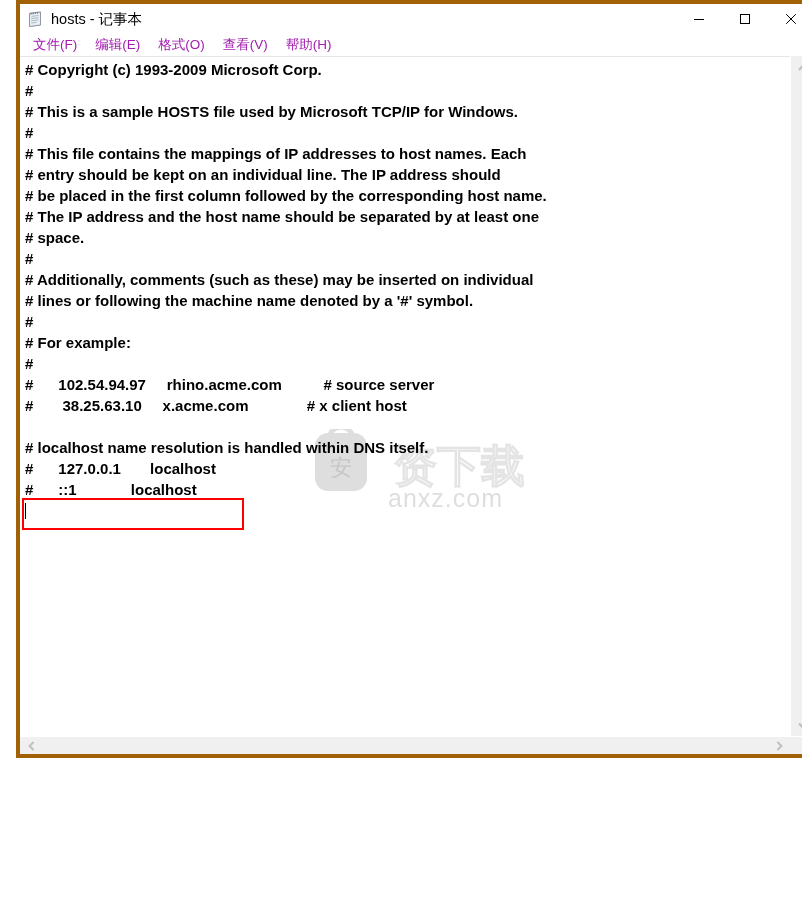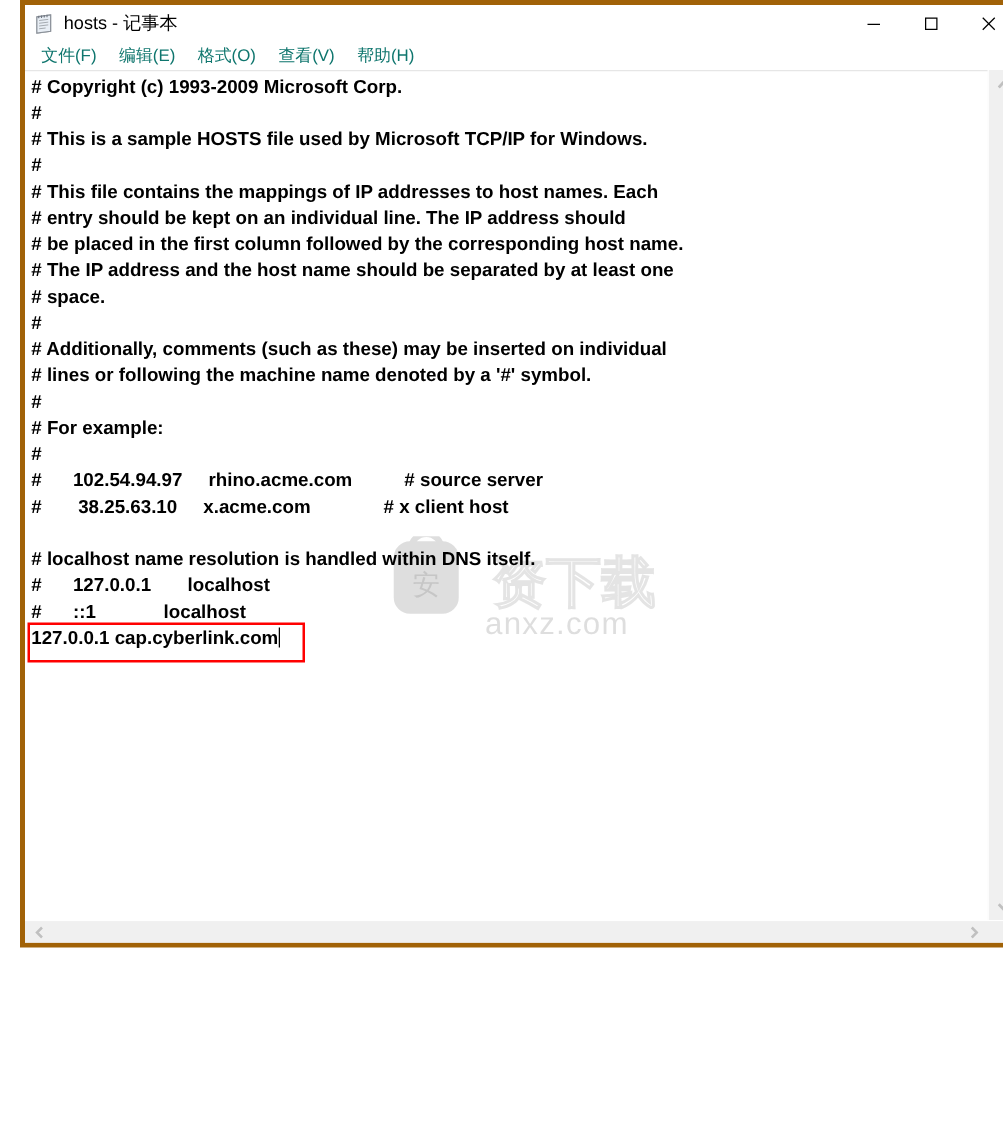--- a/index.html
+++ b/index.html
@@ -70,21 +70,21 @@
     height: 22px;
     flex: 0 0 22px;
     background: #ffffff;
     display: flex;
     align-items: center;
     padding-left: 4px;
     box-sizing: border-box;
   }
   .menu-item {
     font-size: 13.5px;
-    color: #0f766e;
+    color: #a21caf;
     padding: 0 9px;
     line-height: 22px;
     white-space: nowrap;
   }
 
   
   #content-area {
     flex: 1 1 auto;
     display: flex;
     flex-direction: row;
@@ -290,21 +290,21 @@
 # lines or following the machine name denoted by a '#' symbol.
 #
 # For example:
 #
 #      102.54.94.97     rhino.acme.com          # source server
 #       38.25.63.10     x.acme.com              # x client host
 
 # localhost name resolution is handled within DNS itself.
 #	127.0.0.1       localhost
 #	::1             localhost
-<span>127.0.0.1 cap.cyberlink.com</span><span id="caret"></span></pre>
+<span id="caret"></span></pre>
 
       <div id="annotation-box" style="top: 441px; left: 2px; height: 32px; width: 221.781px; border-color: rgb(255, 0, 0);"></div>
     </div>
 
     <div id="v-scrollbar">
       <div class="sb-arrow">
         <svg width="10" height="7" viewBox="0 0 10 7">
           <path d="M1 6 L5 1.6 L9 6" fill="none" stroke="#c0c0c0" stroke-width="2.2"></path>
         </svg>
       </div>

